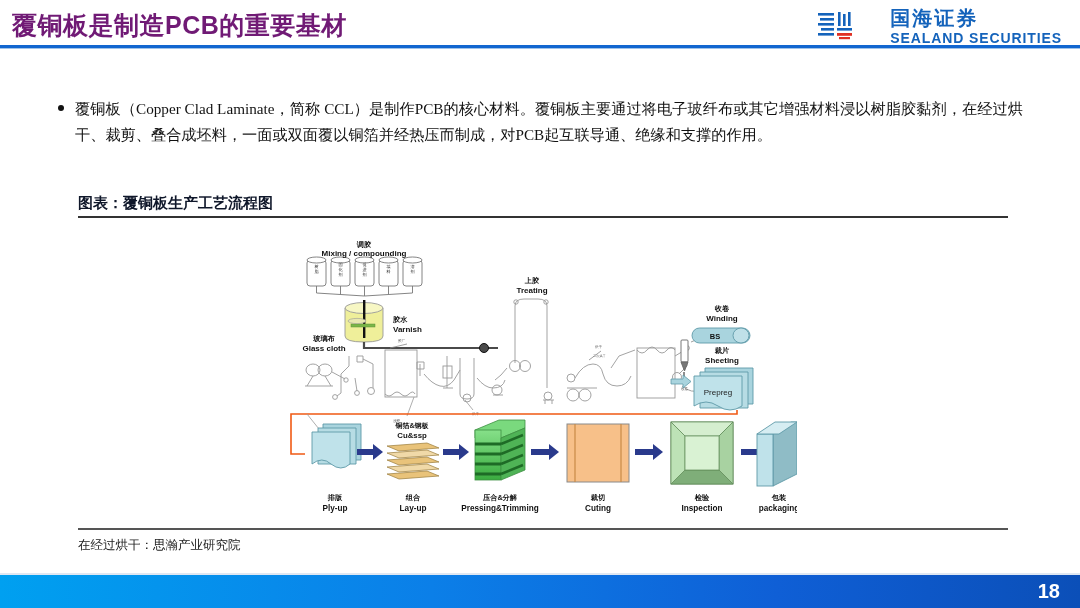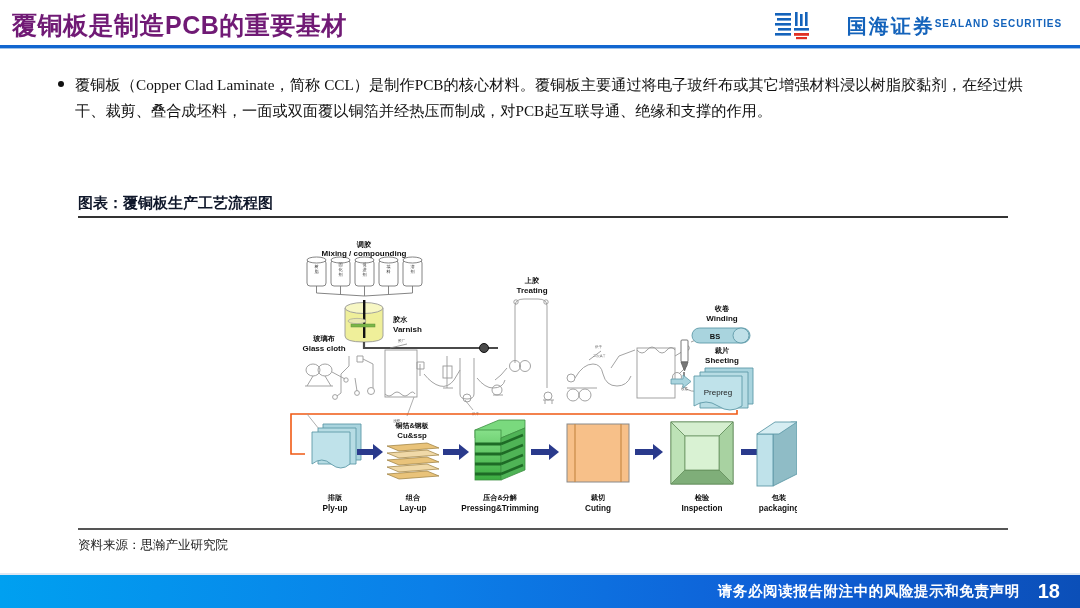--- a/index.html
+++ b/index.html
@@ -20,26 +20,26 @@
     position:absolute;left:0;top:45px;width:1080px;height:3px;
     background:#1166d0;
   }
   .header-rule2{
     position:absolute;left:0;top:48px;width:1080px;height:1px;
     background:#9fc3ea;
   }
   
   .logo{position:absolute;right:18px;top:8px;height:36px;display:flex;align-items:center;gap:8px;}
   .logo-mark{width:40px;height:34px;position:relative;}
-  .logo-text{display:flex;flex-direction:row;line-height:1;margin-left:25px;}
+  .logo-text{display:flex;flex-direction:column;line-height:1;margin-left:25px;}
   .logo-cn{font-size:20px;font-weight:bold;color:#1463bb;letter-spacing:2px;}
-  .logo-en{font-size:10px;font-weight:bold;color:#1463bb;letter-spacing:0.9px;margin-top:3px;}
-
-  
-  .bullet-block{position:absolute;left:58px;top:72px;width:965px;}
+  .logo-en{font-size:14px;font-weight:bold;color:#1463bb;letter-spacing:0.9px;margin-top:3px;}
+
+  
+  .bullet-block{position:absolute;left:58px;top:96px;width:965px;}
   .bullet-row{display:flex;align-items:flex-start;}
   .bullet-dot{
     width:6px;height:6px;border-radius:50%;background:#111;
     margin-top:9px;margin-right:11px;flex:0 0 auto;
   }
   .bullet-text{
     font-size:15.2px;color:#111;line-height:26px;text-align:justify;
     font-family:"Liberation Serif","DejaVu Serif",serif;
   }
 
@@ -359,19 +359,18 @@
 
     <text x="435" y="262" text-anchor="middle" font-size="7.2" font-weight="bold" fill="#111">检验</text>
     <text x="435" y="273" text-anchor="middle" font-size="8.2" font-weight="bold" fill="#111">Inspection</text>
 
     <text x="512" y="262" text-anchor="middle" font-size="7.2" font-weight="bold" fill="#111">包装</text>
     <text x="512" y="273" text-anchor="middle" font-size="8.2" font-weight="bold" fill="#111">packaging</text>
   </svg>
 </div>
 
 <div class="fig-rule-bottom"></div>
-<div class="fig-source">资料来源：思瀚产业研究院</div>
+<div class="fig-source">在经过烘干：思瀚产业研究院</div>
 
 <div class="footer-hair"></div>
 <div class="footer">
-  <div class="footer-text">请务必阅读报告附注中的风险提示和免责声明</div>
   <div class="footer-page">18</div>
 </div>
 
 </body></html>

